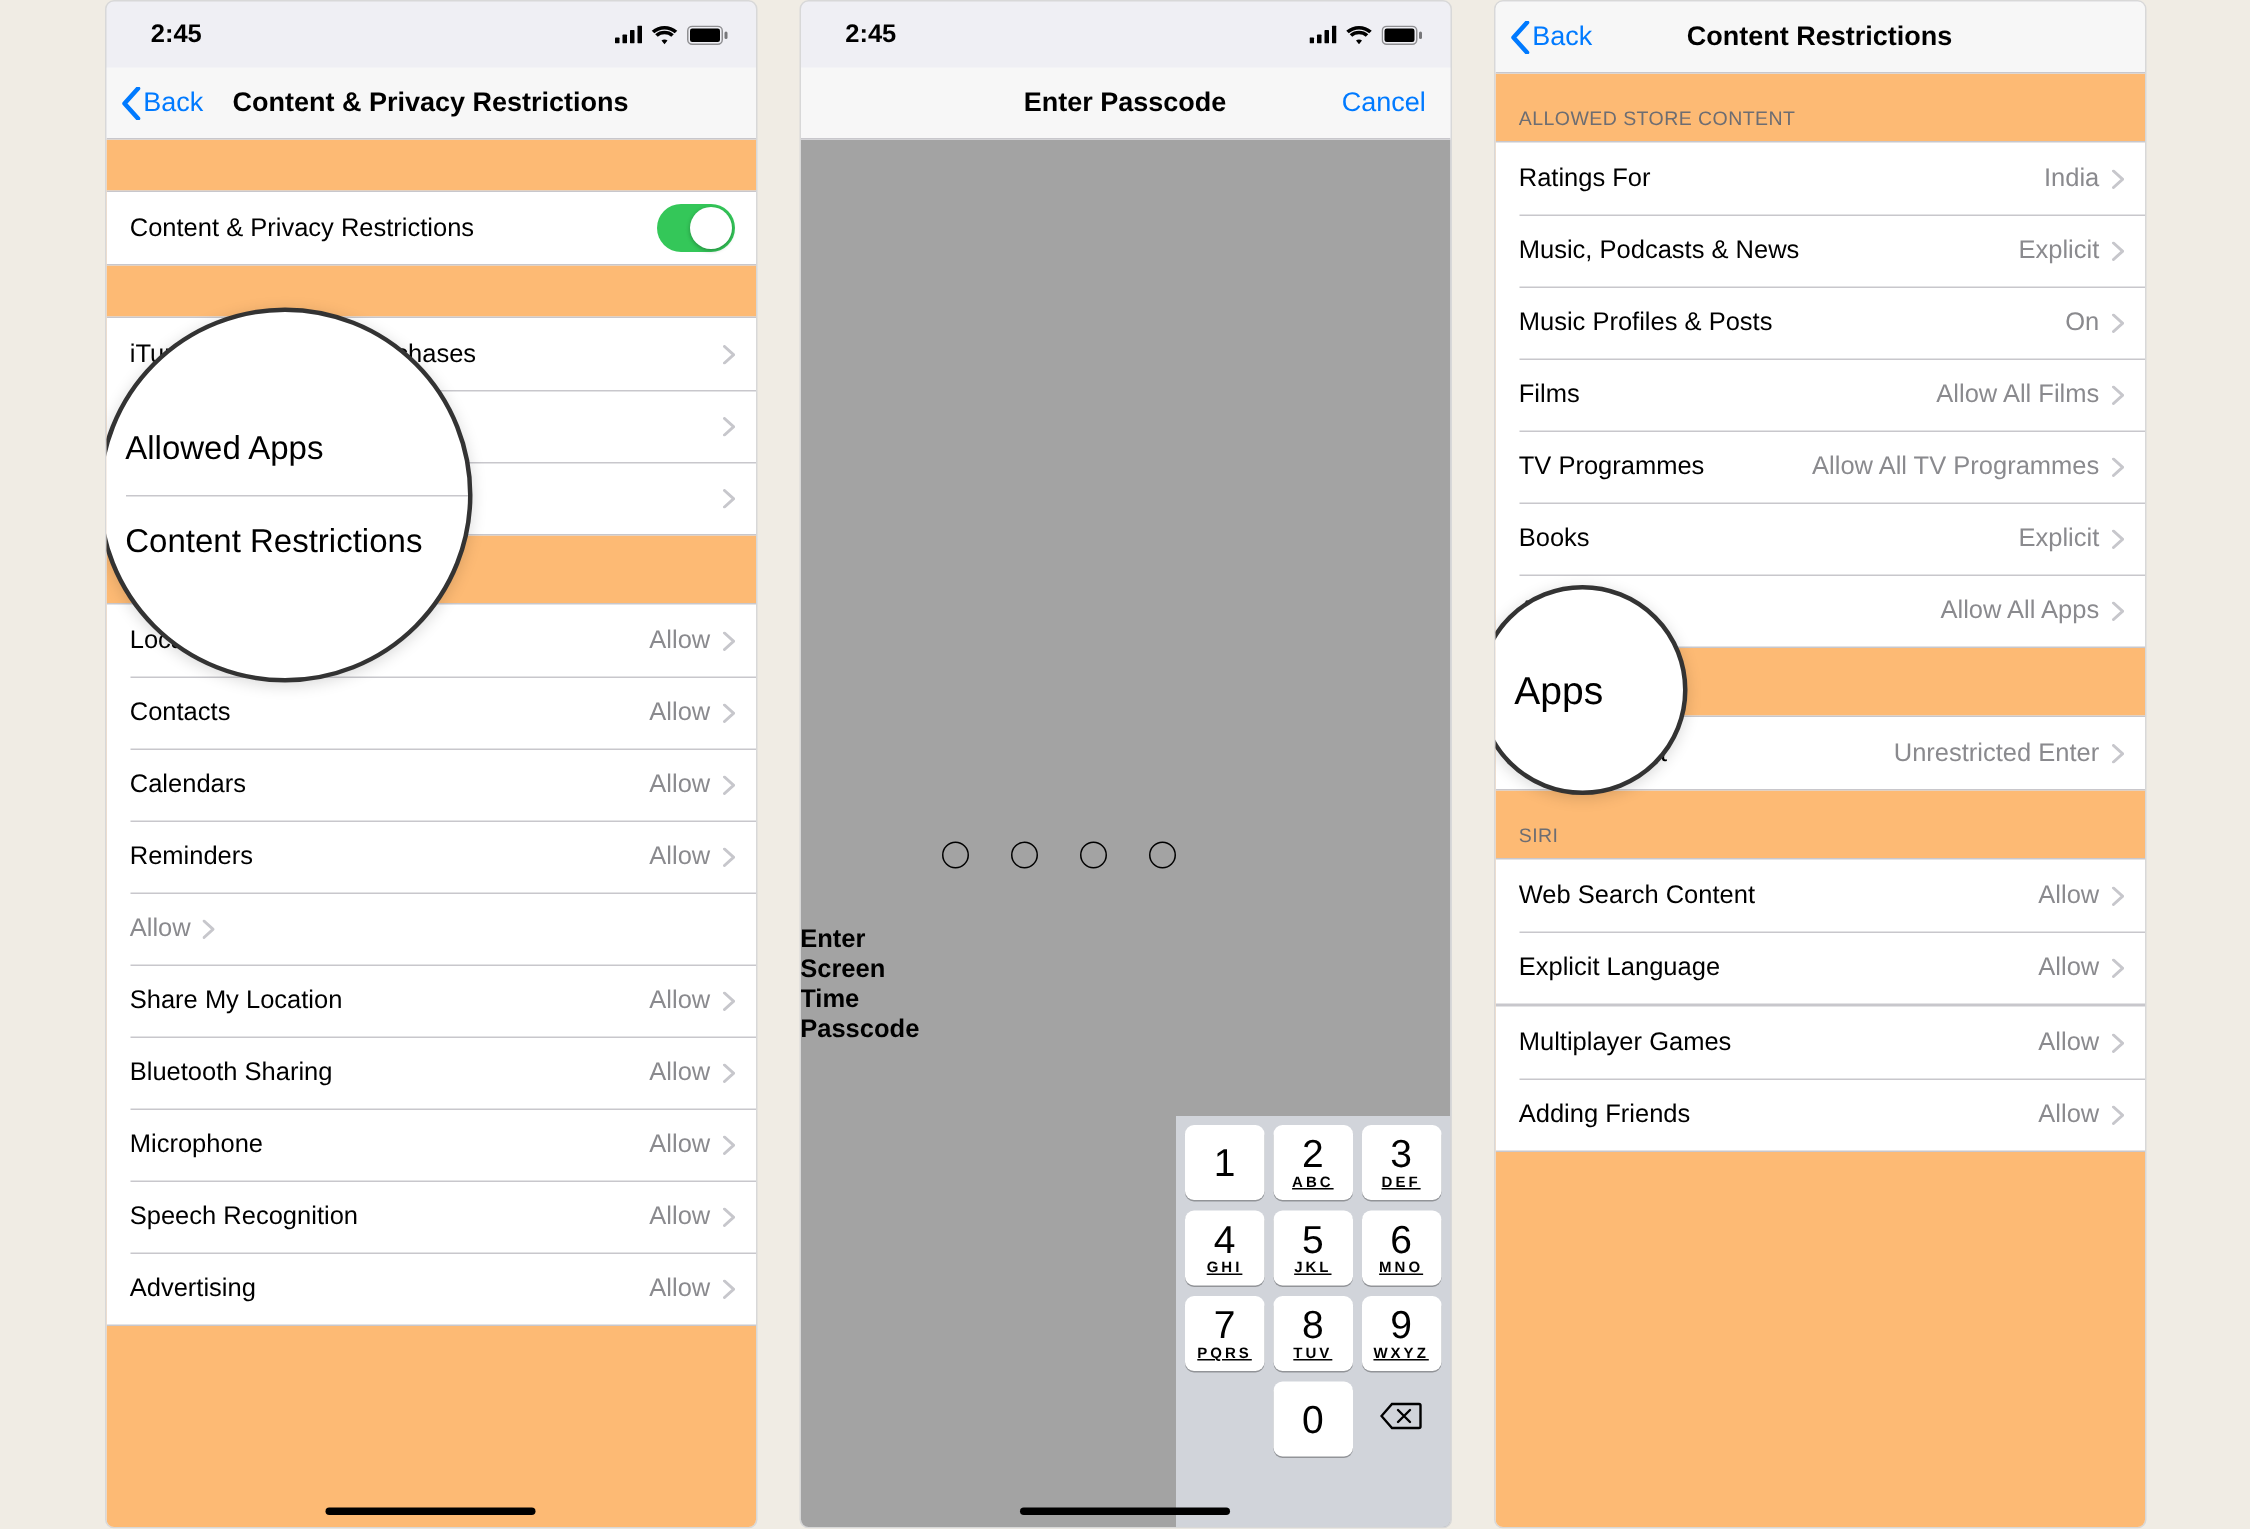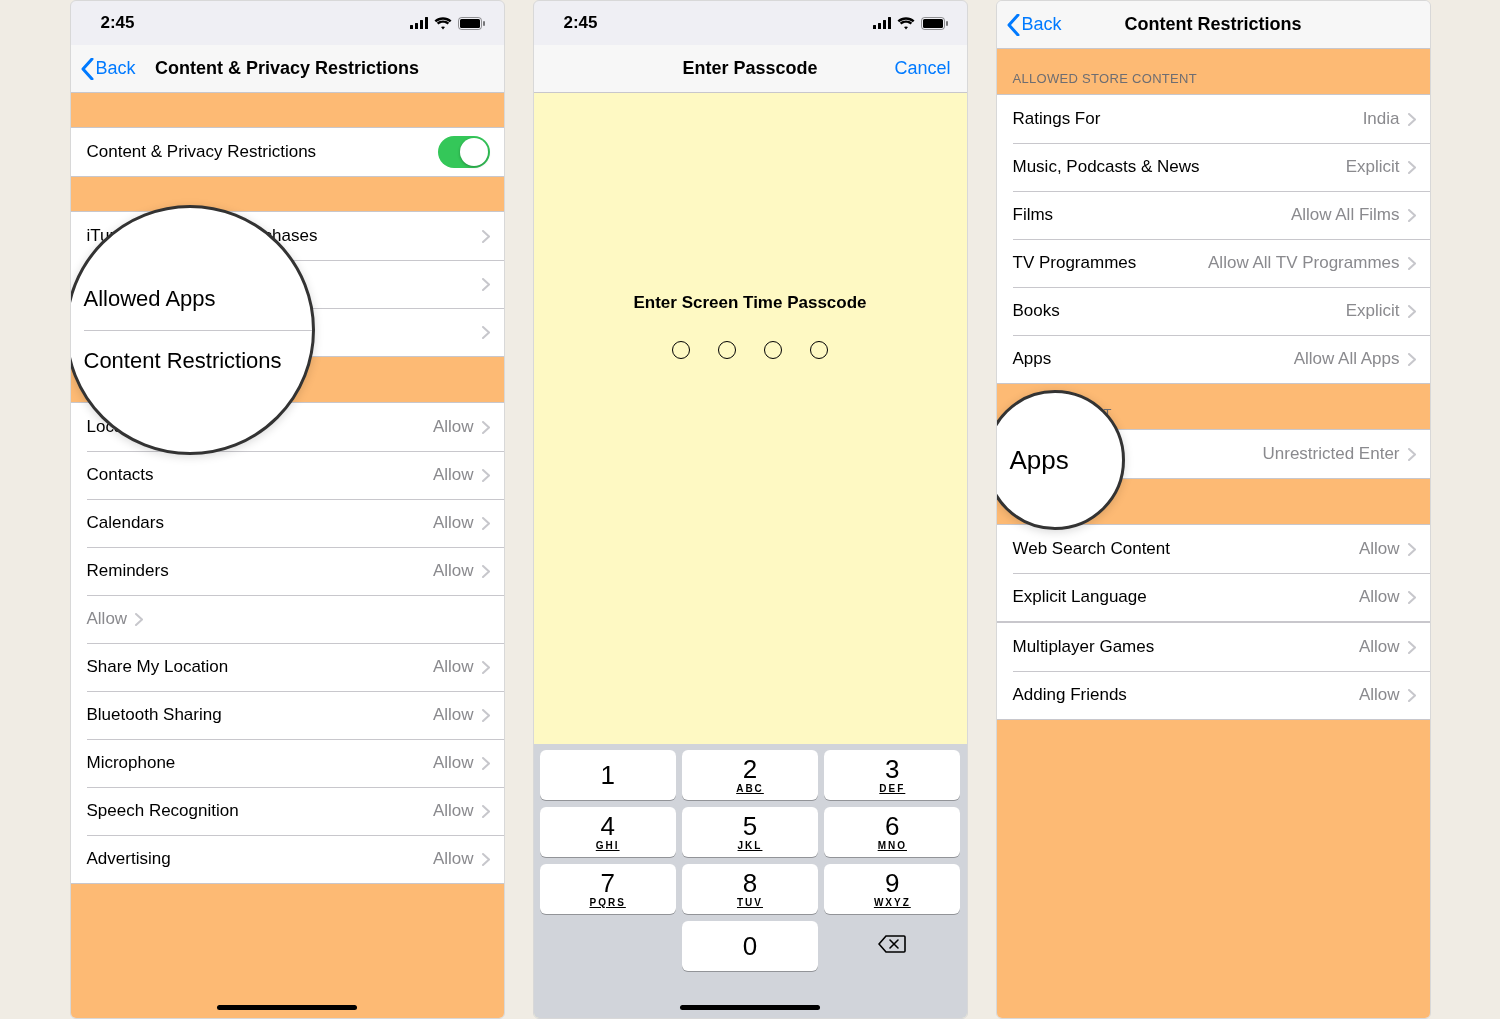--- a/index.html
+++ b/index.html
@@ -146,23 +146,22 @@
     padding: 18px 0;
     width: 100%;
   }
   .mag-div {
     height: 0.5px; background: #c8c7cc; width: 100%;
   }
 
   
   .pass-body {
     flex: 1;
-    background: #fef9c3;
-    display: flex;
-    flex-direction: column;
+    background: #a3a3a3;
+    display: flex;
     align-items: center;
   }
   .pass-prompt {
     margin-top: 200px;
     font-size: 17px;
     font-weight: 600;
     color: #000;
   }
   .pass-dots {
     margin-top: 28px;
@@ -524,20 +523,29 @@
           <div class="row">
             <span class="row-label">Music, Podcasts &amp; News</span>
             <span class="row-value">Explicit</span>
             <span class="chevron">
               <svg width="8" height="13" viewBox="0 0 8 13">
                 <path d="M1 1 L7 6.5 L1 12" stroke="#c7c7cc" stroke-width="2" fill="none" stroke-linecap="round"></path>
               </svg>
             </span>
           </div>
           <div class="row">
+            <span class="row-label">Music Profiles &amp; Posts</span>
+            <span class="row-value">On</span>
+            <span class="chevron">
+              <svg width="8" height="13" viewBox="0 0 8 13">
+                <path d="M1 1 L7 6.5 L1 12" stroke="#c7c7cc" stroke-width="2" fill="none" stroke-linecap="round"></path>
+              </svg>
+            </span>
+          </div>
+          <div class="row">
             <span class="row-label">Films</span>
             <span class="row-value">Allow All Films</span>
             <span class="chevron">
               <svg width="8" height="13" viewBox="0 0 8 13">
                 <path d="M1 1 L7 6.5 L1 12" stroke="#c7c7cc" stroke-width="2" fill="none" stroke-linecap="round"></path>
               </svg>
             </span>
           </div>
           <div class="row">
             <span class="row-label">TV Programmes</span>

